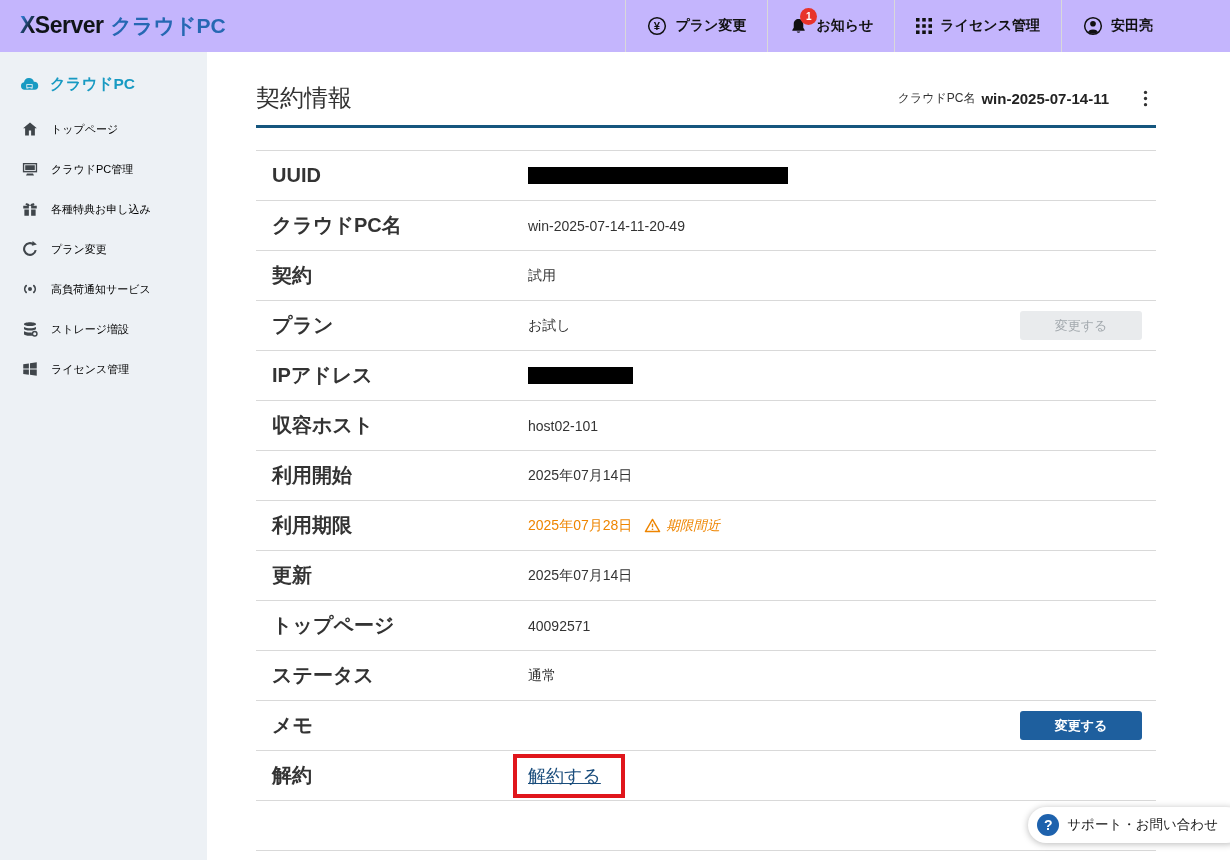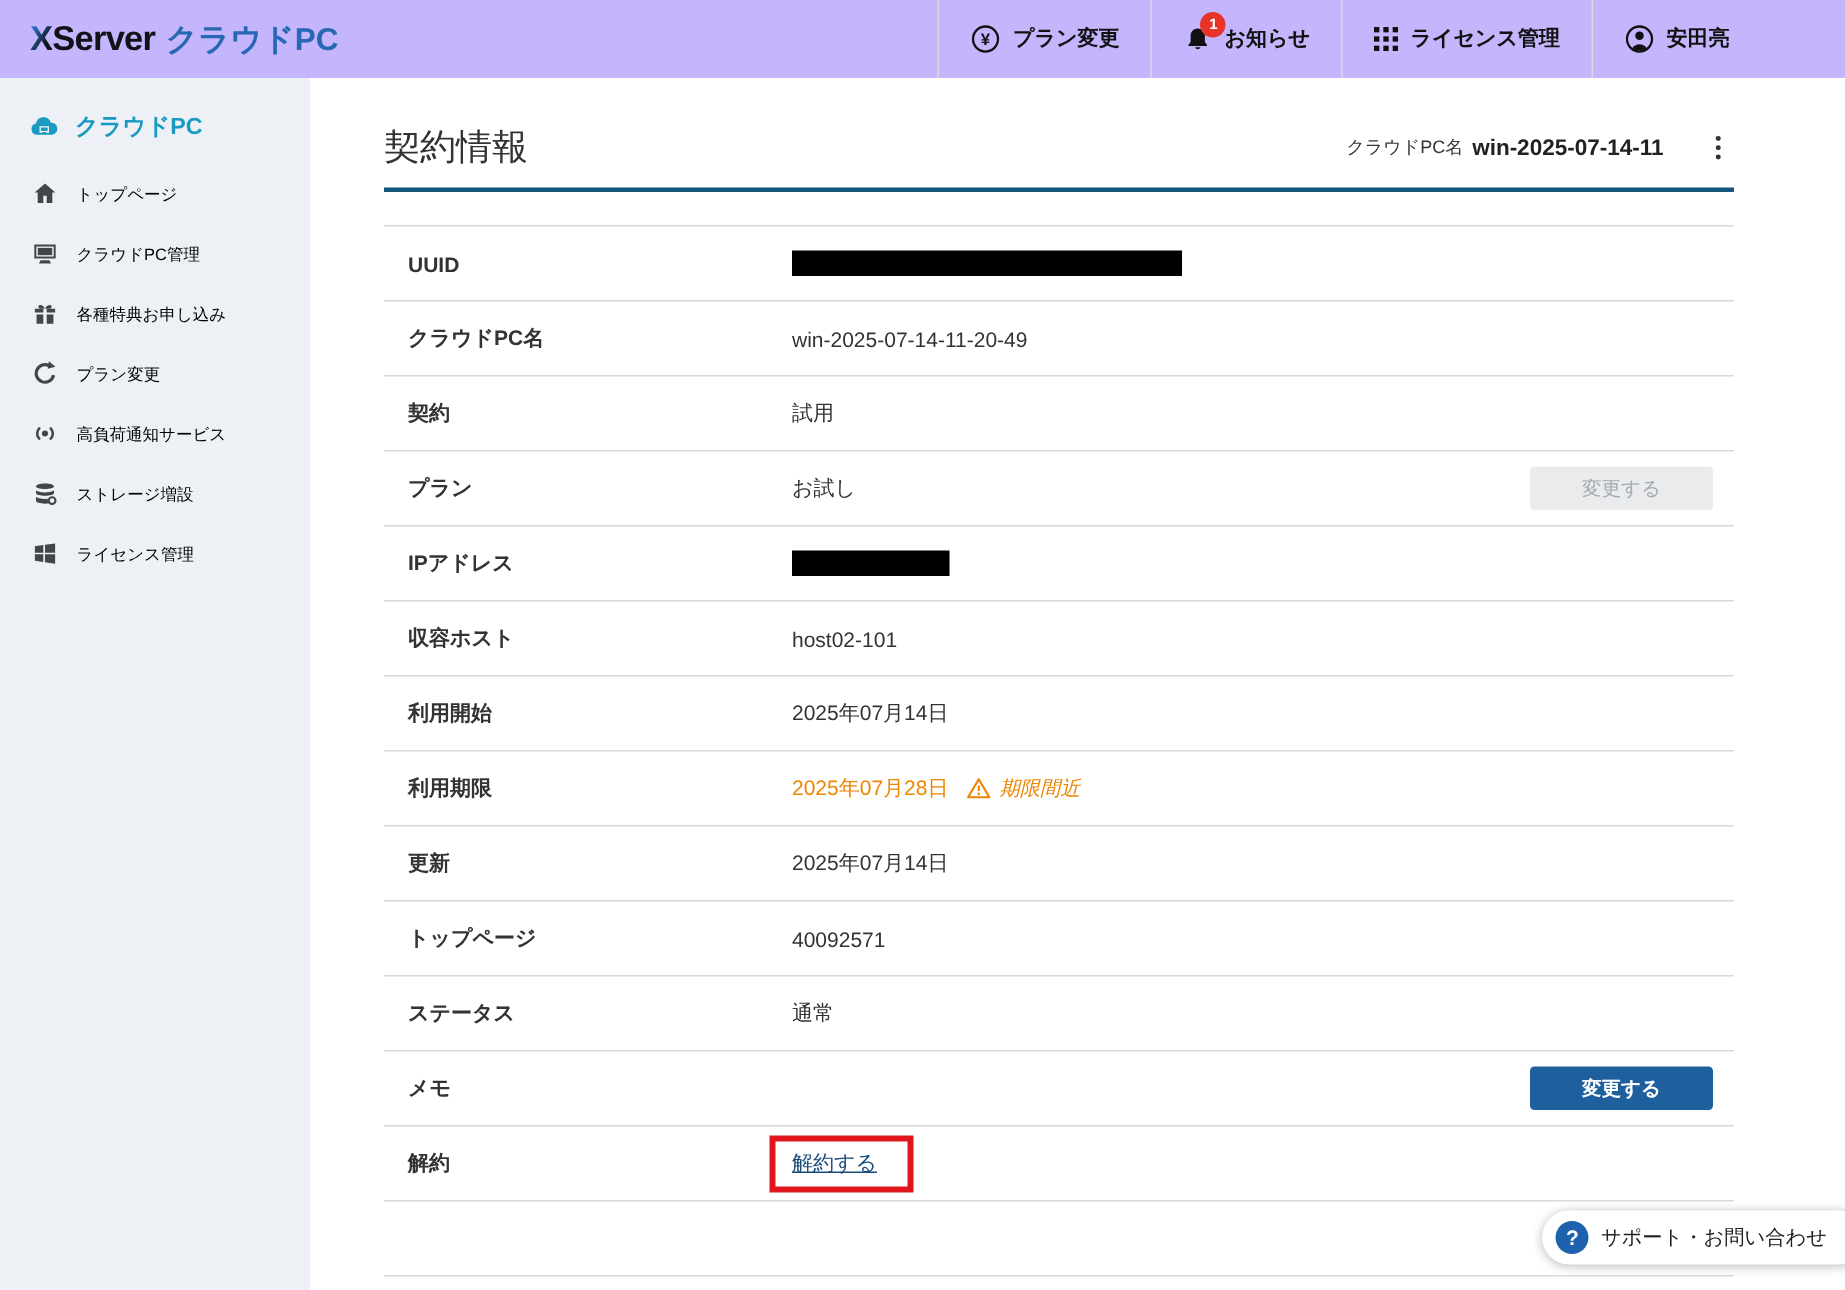--- a/index.html
+++ b/index.html
@@ -41,32 +41,32 @@
   .title-row{display:flex; align-items:center; padding-top:30px;}
   .page-title{font-size:24px; font-weight:400; color:#333;}
   .title-meta{margin-left:auto; display:flex; align-items:center; gap:6px;}
   .meta-label{font-size:12px; color:#333;}
   .meta-value{font-size:15px; font-weight:700; color:#222;text-align:center;}
   .kebab{margin-left:26px; cursor:pointer; display:flex; align-items:center;}
   .title-underline{border-bottom:3px solid var(--underline-navy); margin-top:11px;}
 
   .table{margin-top:22px; border-top:1px solid #d9d9d9;}
   .row{display:flex; align-items:center; height:50px; border-bottom:1px solid #d9d9d9; padding-left:16px;}
-  .row-label{width:256px; font-size:14px; font-weight:700; color:#333; flex:0 0 256px;}
+  .row-label{width:256px; font-size:20px; font-weight:700; color:#333; flex:0 0 256px;}
   .row-value{font-size:14px; color:#333; display:flex; align-items:center;}
   .redacted{display:inline-block; height:17px; background:#000;}
   .redacted.long{width:260px;} .redacted.short{width:105px;}
   .btn{margin-left:auto; margin-right:14px; width:122px; height:29px; border:none; border-radius:3px;
     font-size:13px; font-family:inherit; cursor:pointer;}
   .btn.disabled{background:#e9ebed; color:#a3a9ae; cursor:default;}
   .btn.primary{background:var(--accent-blue); color:#fff; font-weight:700;}
   .warn-date{color:var(--orange);}
   .warn-badge{display:flex; align-items:center; gap:5px; margin-left:12px; color:var(--orange); font-size:13.5px;font-style:italic;}
   .red-box{display:inline-block; border:4px solid var(--annotation-red); padding:6px 20px 6px 11px; margin-left:-15px;}
-  .cancel-link{color:#1a4d7c; text-decoration:underline; font-size:14px; cursor:pointer;}
+  .cancel-link{color:#1a4d7c; text-decoration:underline; font-size:18px; cursor:pointer;}
   .row.empty{height:50px;}
 
   
   .support-pill{position:absolute; bottom:17px; right:-14px; background:#fff; border-radius:22px;
     box-shadow:0 1px 7px rgba(0,0,0,.28); display:flex; align-items:center; gap:8px;
     padding:7px 26px 7px 9px; cursor:pointer; z-index:9;}
   .q-circle{width:22px; height:22px; border-radius:50%; background:#1e62ad; color:#fff;
     font-size:14px; font-weight:800; display:flex; align-items:center; justify-content:center;}
   .support-label{font-size:13.5px; color:#222; white-space:nowrap;}
 </style>

